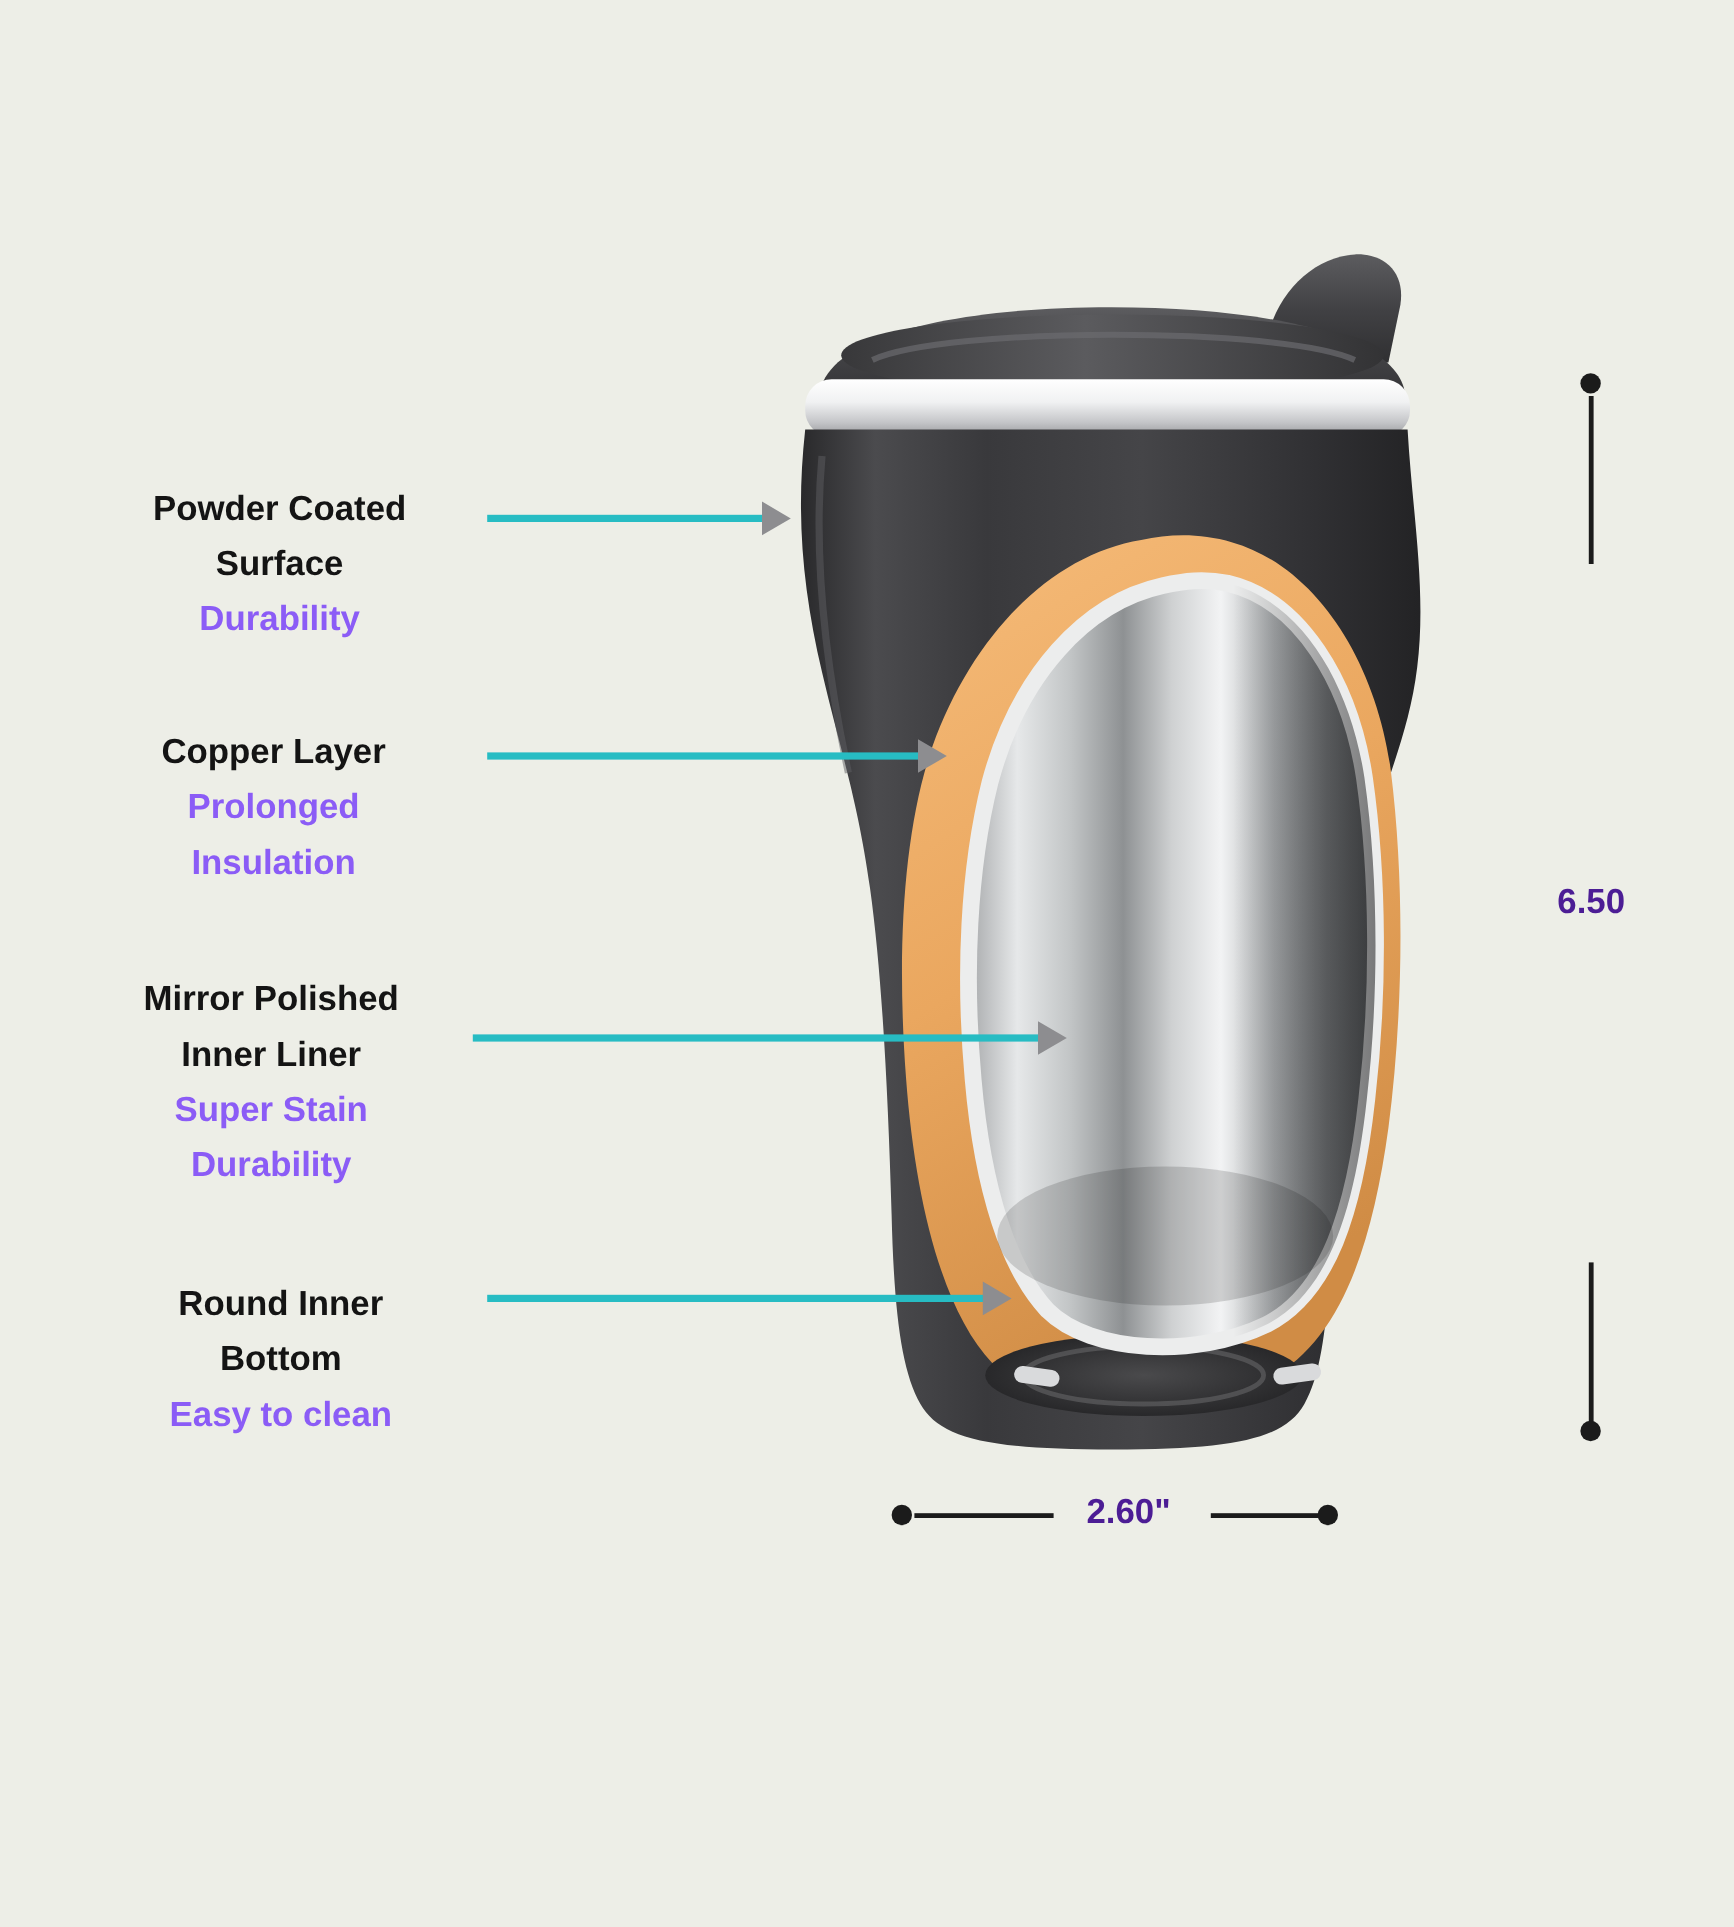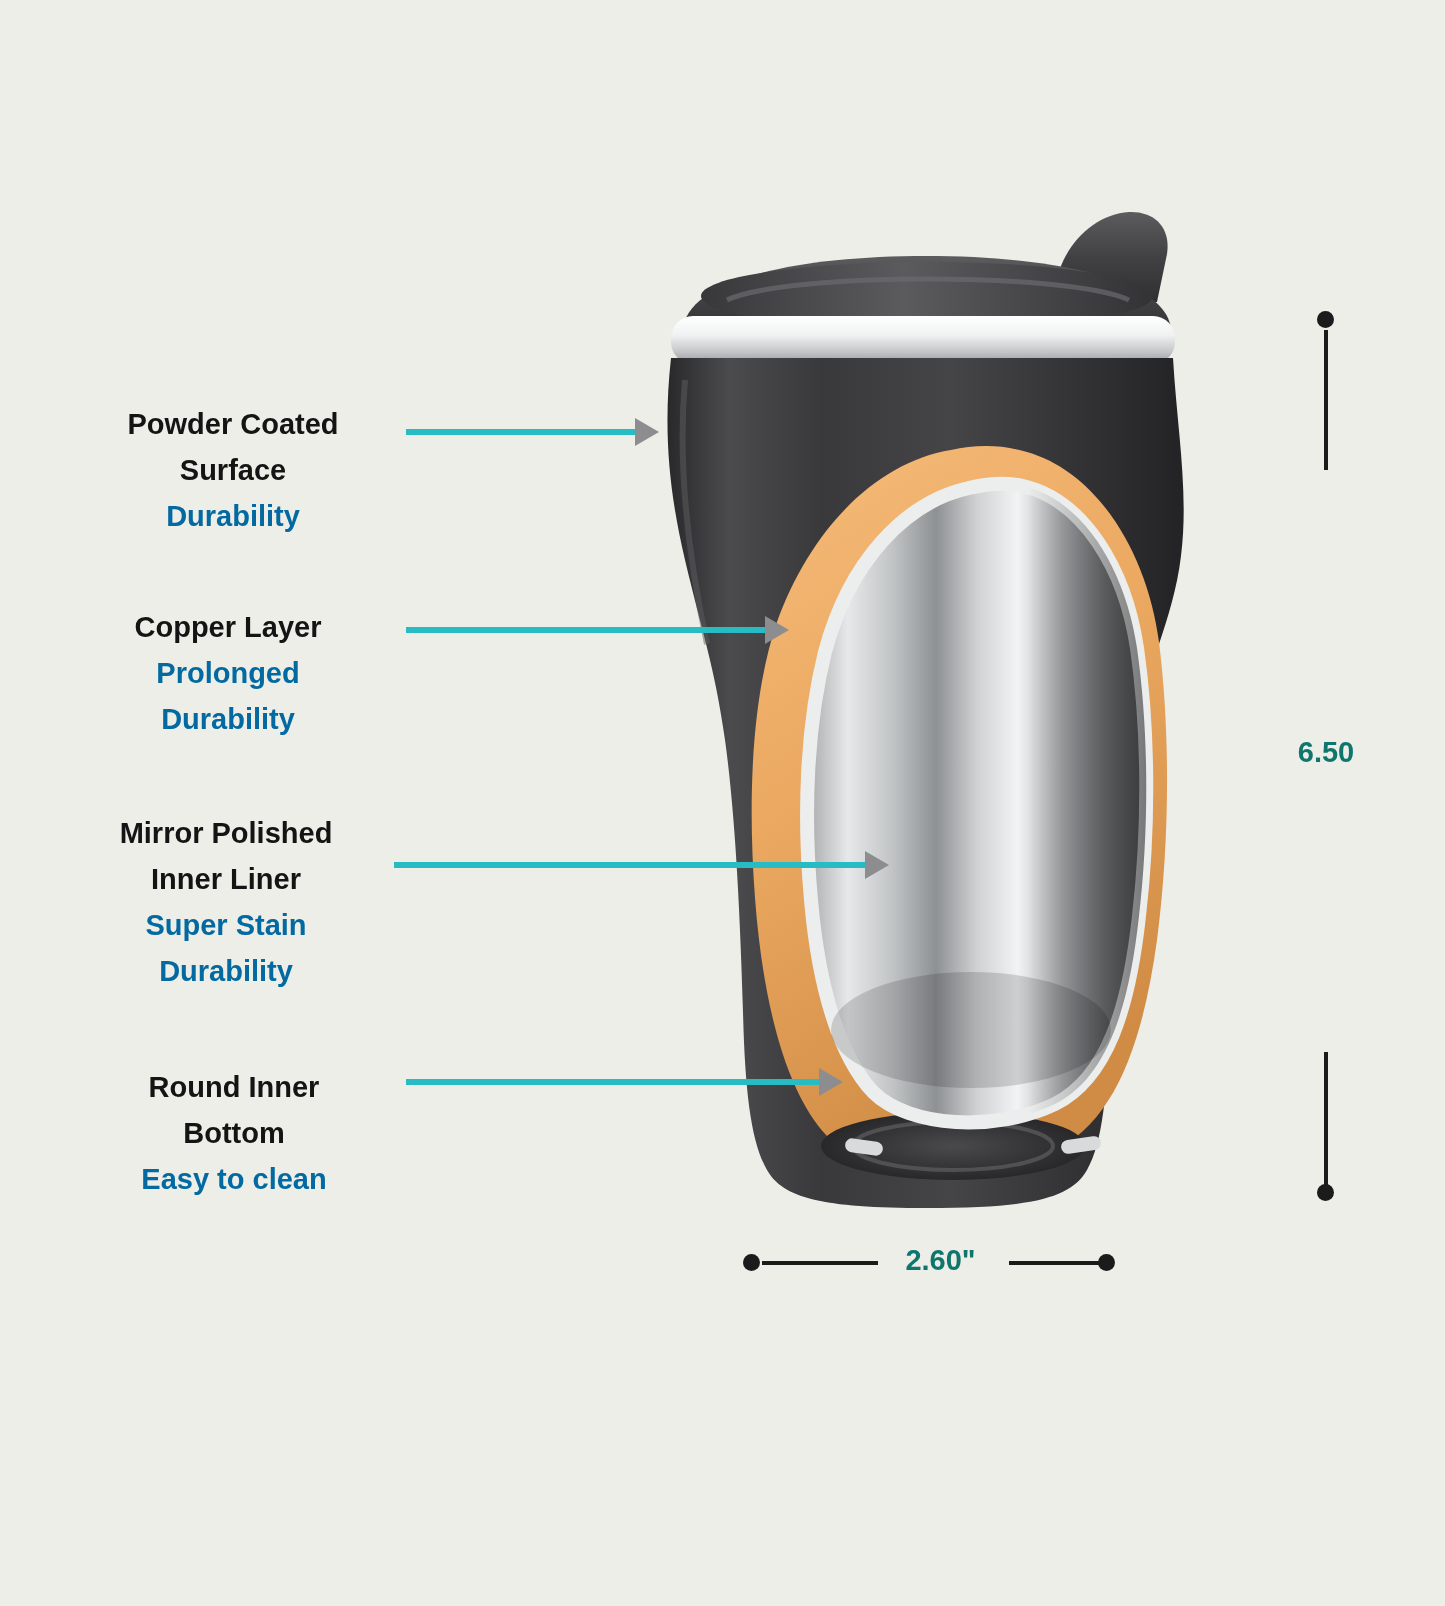--- a/index.html
+++ b/index.html
@@ -3,21 +3,21 @@
 <meta charset="utf-8">
 <style>
   * { margin:0; padding:0; box-sizing:border-box; }
   html,body { background:#edeee7; }
   body { font-family:"Liberation Sans", sans-serif; }
   .canvas { position:relative; width:1445px; height:1606px; background:#edeee7; overflow:hidden;margin-left:21px; }
 
   .tumbler-svg { position:absolute; left:0; top:0; width:1445px; height:1606px; }
 
   .feature { position:absolute; text-align:center; font-weight:bold; font-size:29px; line-height:46px; color:#141414; }
-  .feature .benefit { color:#0369a1; }
+  .feature .benefit { color:#8b5cf6; }
   .f0 { left:82px;  top:401px;  width:260px; }
   .f1 { left:77px;  top:604px;  width:260px;text-align:center; }
   .f2 { left:75px;  top:810px;  width:260px; }
   .f3 { left:93px;  top:1064px; width:240px; }
 
   .arrow { position:absolute; height:28px; }
   .arrow .line { position:absolute; left:0; right:20px; top:50%; margin-top:-3px; height:6px; background:#27bcc3; }
   .arrow .head { position:absolute; right:0; top:50%; margin-top:-14px; width:0; height:0;
                  border-left:24px solid #8d8d90; border-top:14px solid transparent; border-bottom:14px solid transparent; }
   .a0 { left:385px; top:418px;  width:253px; }
@@ -30,21 +30,21 @@
   .hseg { position:absolute; top:1261px; height:4px; background:#1b1b1b; }
   .dot-top    { left:1296px; top:311px; }
   .dot-bottom { left:1296px; top:1184px; }
   .vseg-top    { top:330px;  height:140px; }
   .vseg-bottom { top:1052px; height:134px; }
   .dot-left  { left:722px;  top:1254px; }
   .dot-right { left:1077px; top:1254px; }
   .hseg-left  { left:741px; width:116px; }
   .hseg-right { left:988px; width:90px; }
 
-  .dim-text { position:absolute; font-weight:bold; font-size:29px; color:#0f766e; text-align:center; }
+  .dim-text { position:absolute; font-weight:bold; font-size:29px; color:#4c1d95; text-align:center; }
   .dim-height { left:1260px; top:736px; width:90px; }
   .dim-width  { left:852px;  top:1244px; width:135px; }
 </style>
 </head>
 <body>
 
 <div class="canvas">
 
   <svg class="tumbler-svg" viewBox="0 0 1445 1606" aria-hidden="true">
     <defs>
@@ -156,21 +156,21 @@
       <ellipse cx="950" cy="1030" rx="140" ry="58" fill="#000000" opacity="0.15"></ellipse>
     </g>
   </svg>
 
   <div class="feature f0">
     <div>Powder Coated Surface</div>
     <div class="benefit">Durability</div>
   </div>
   <div class="feature f1">
     <div>Copper Layer</div>
-    <div class="benefit">Prolonged Durability</div>
+    <div class="benefit">Prolonged Insulation</div>
   </div>
   <div class="feature f2">
     <div>Mirror Polished Inner Liner</div>
     <div class="benefit">Super Stain Durability</div>
   </div>
   <div class="feature f3">
     <div>Round Inner Bottom</div>
     <div class="benefit">Easy to clean</div>
   </div>
 

